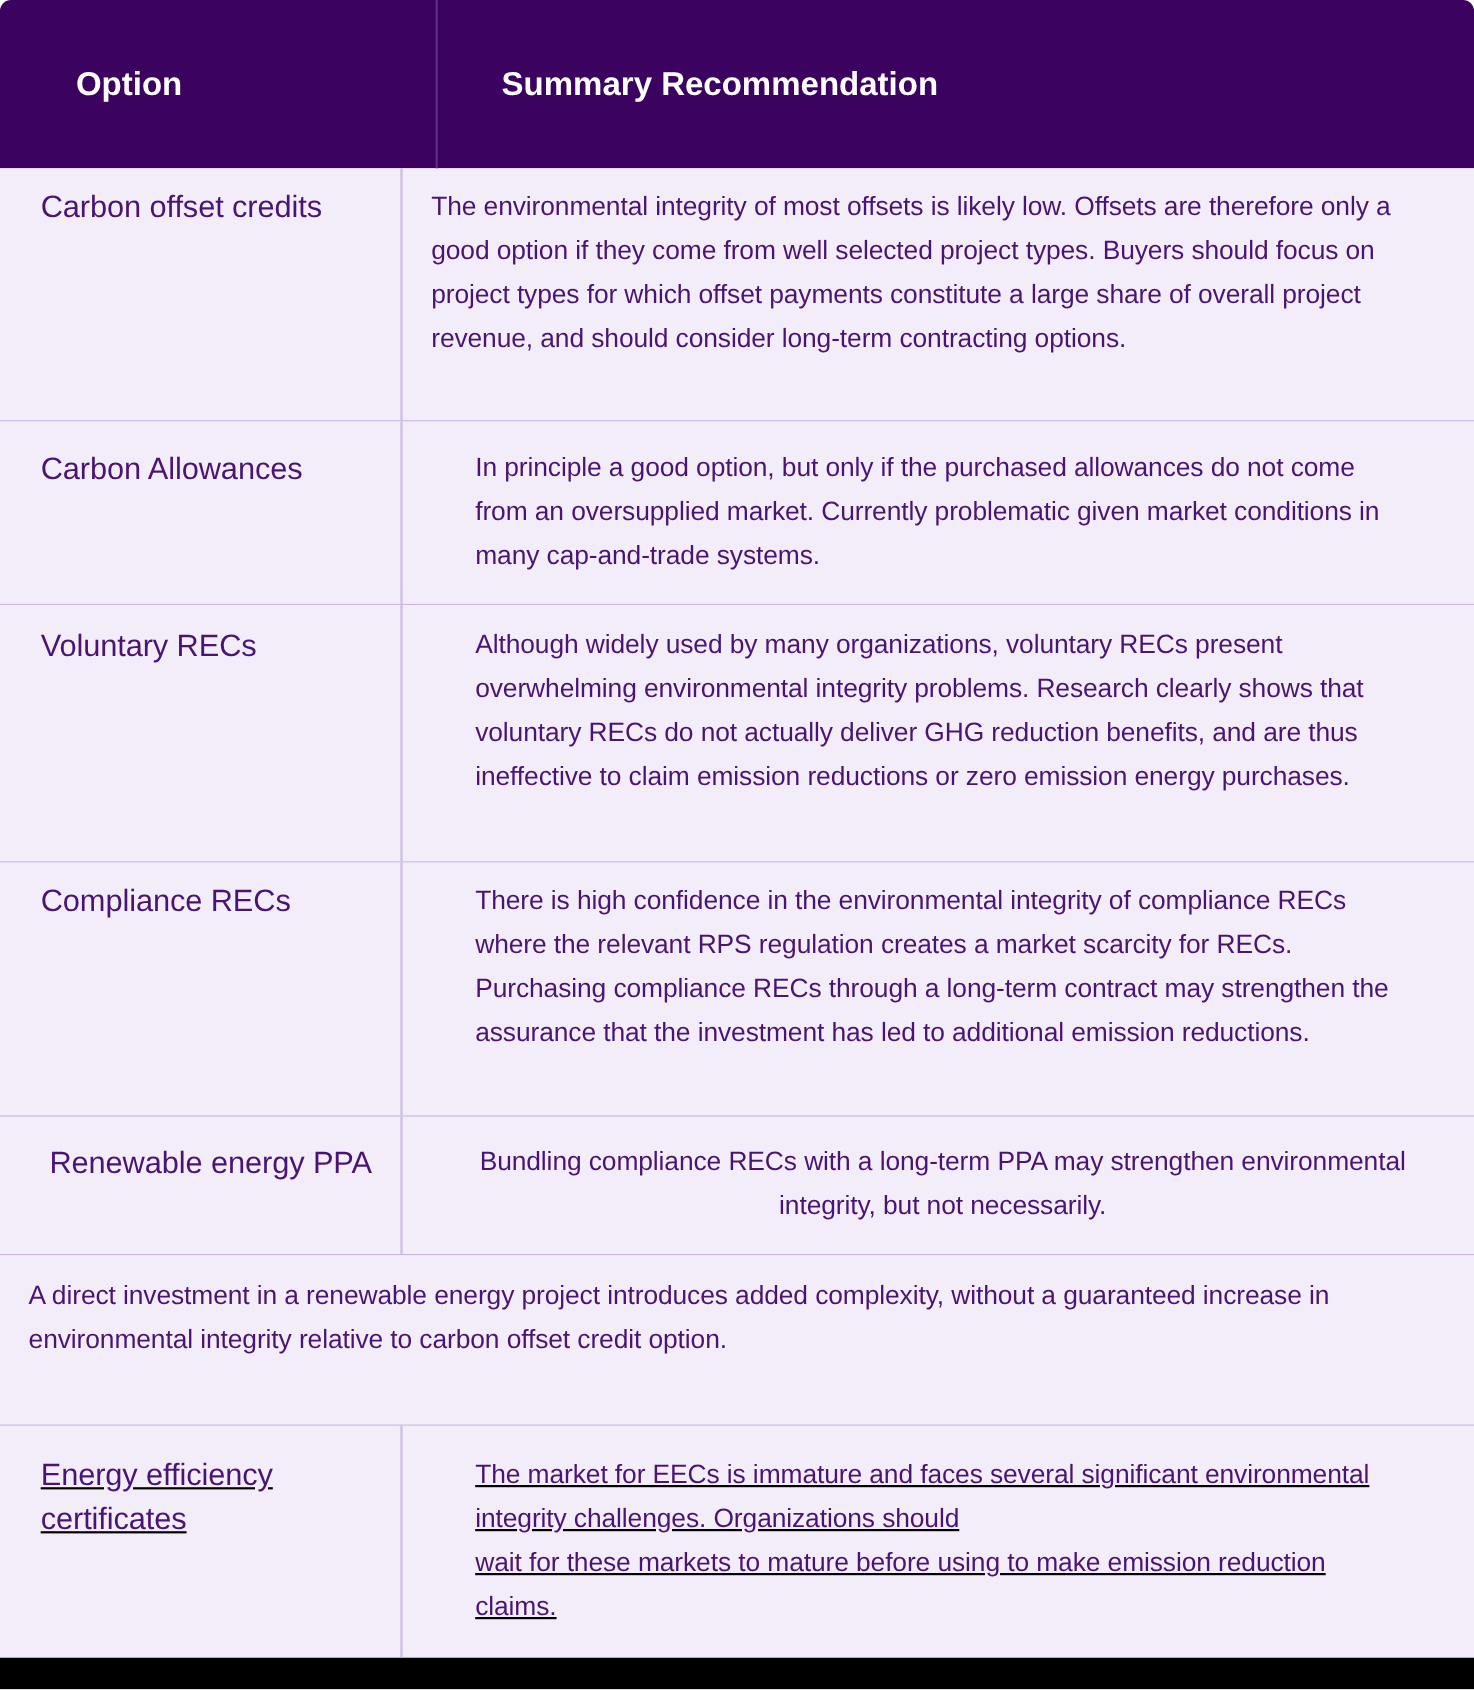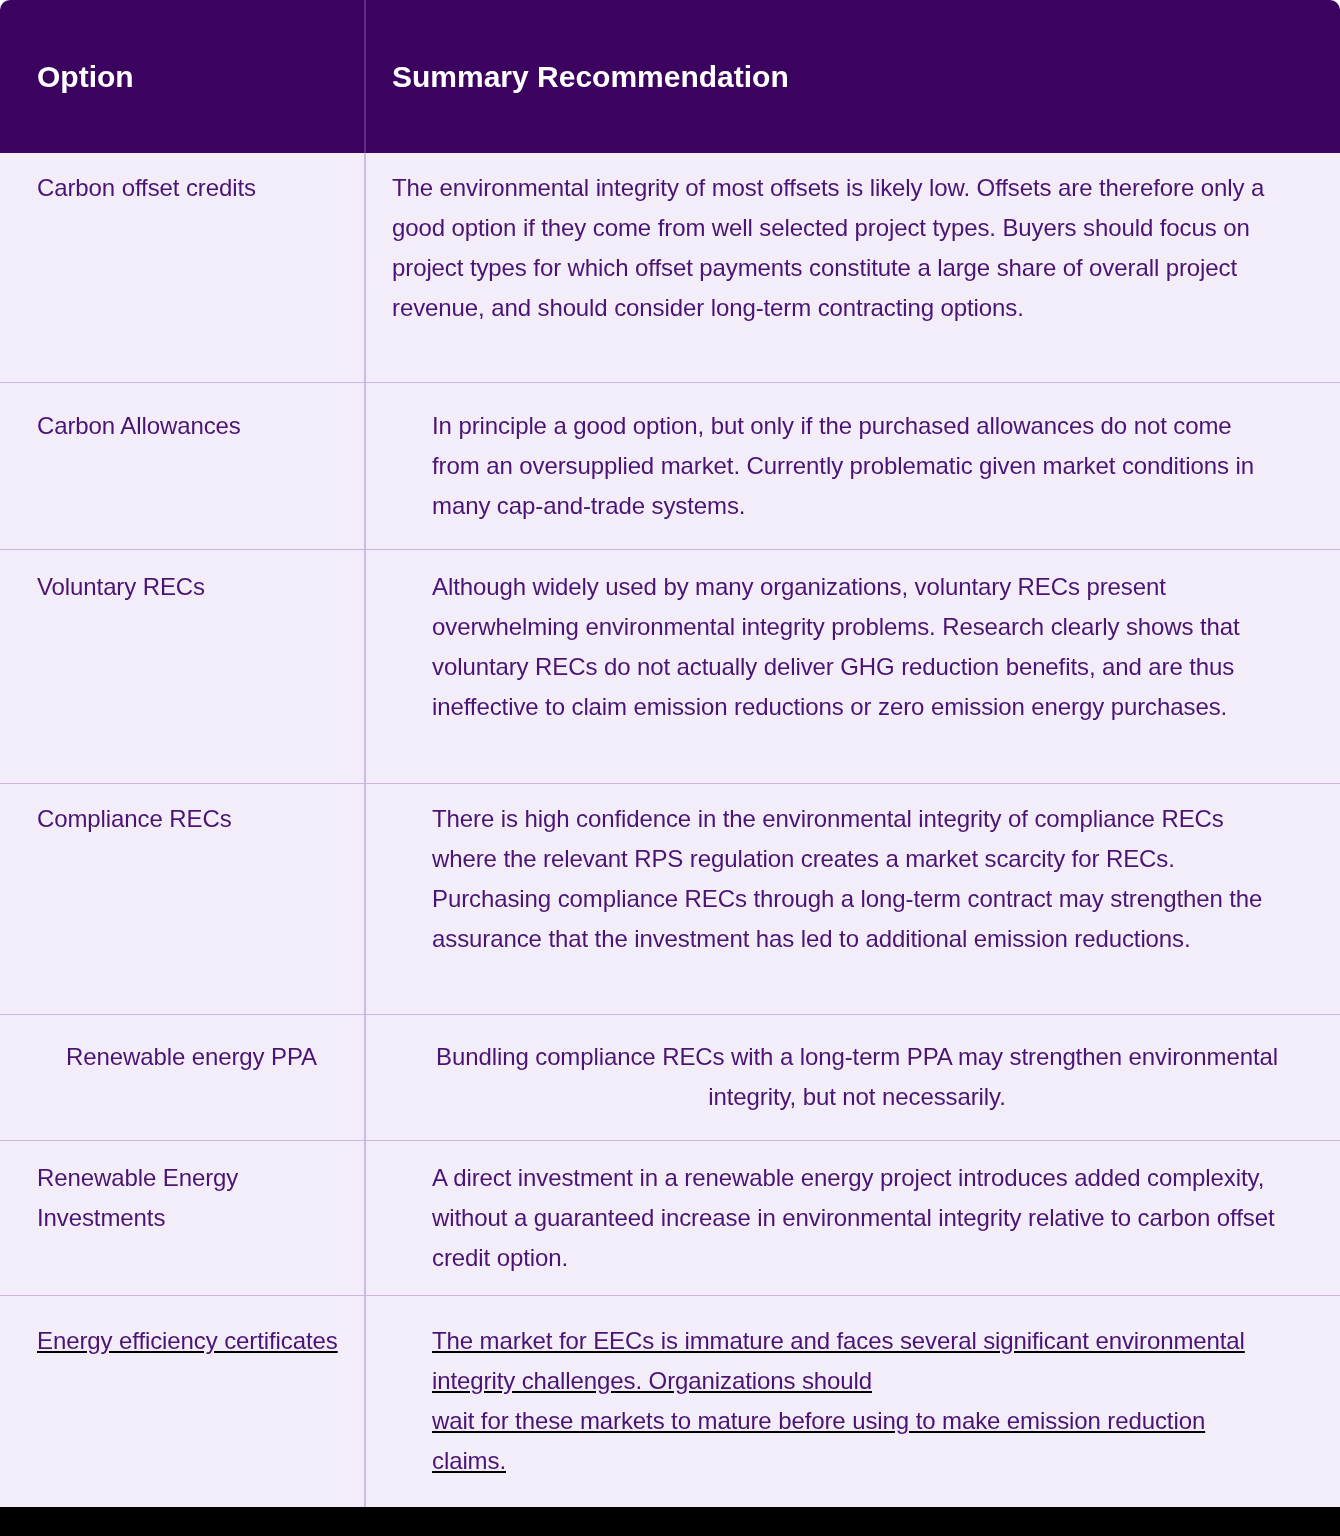--- a/index.html
+++ b/index.html
@@ -33,21 +33,21 @@
   .cell {
     box-sizing: border-box;
   }
   .option-cell {
     width: 366px;
     flex: 0 0 366px;
     padding-left: 37px;
     padding-right: 18px;
     border-right: 2px solid #cdbce0;
     color: #4a1474;
-    font-size: 24px;
+    font-size: 28px;
     line-height: 40px;
     letter-spacing: -0.1px;
   }
   .summary-cell {
     flex: 1 1 auto;
     padding-left: 26px;
     padding-right: 58px;
     color: #4a1474;
     font-size: 24px;
     line-height: 40px;
@@ -56,20 +56,21 @@
   }
   .header-row .option-cell,
   .header-row .summary-cell {
     display: flex;
     align-items: center;
     color: #ffffff;
     font-size: 30px;
     font-weight: 700;
     letter-spacing: 0;
     white-space: normal;
+    margin-left: 32px;
   }
   .header-row .option-cell {
     border-right: 2px solid #5e2d85;
   }
   .body-row + .body-row {
     border-top: 1px solid #c9b5de;
     gap: 40px;
   }
   
   .r1 { min-height: 229px; } .r1 .cell { padding-top: 15px; }
@@ -115,21 +116,20 @@
       <div class="cell option-cell">Compliance RECs</div>
       <div class="cell summary-cell">There is high confidence in the environmental integrity of compliance RECs where the relevant RPS regulation creates a market scarcity for RECs. Purchasing compliance RECs through a long-term contract may strengthen the assurance that the investment has led to additional emission reductions.</div>
     </div>
 
     <div class="row body-row r5">
       <div class="cell option-cell">Renewable energy PPA</div>
       <div class="cell summary-cell">Bundling compliance RECs with a long-term PPA may strengthen environmental integrity, but not necessarily.</div>
     </div>
 
     <div class="row body-row r6">
-      <div class="cell option-cell">Renewable Energy Investments</div>
       <div class="cell summary-cell">A direct investment in a renewable energy project introduces added complexity, without a guaranteed increase in environmental integrity relative to carbon offset credit option.</div>
     </div>
 
     <div class="row body-row r7">
       <div class="cell option-cell">Energy efficiency certificates</div>
       <div class="cell summary-cell">The market for EECs is immature and faces several significant environmental integrity challenges. Organizations should
 wait for these markets to mature before using to make emission reduction claims.</div>
     </div>
 
   </div>

